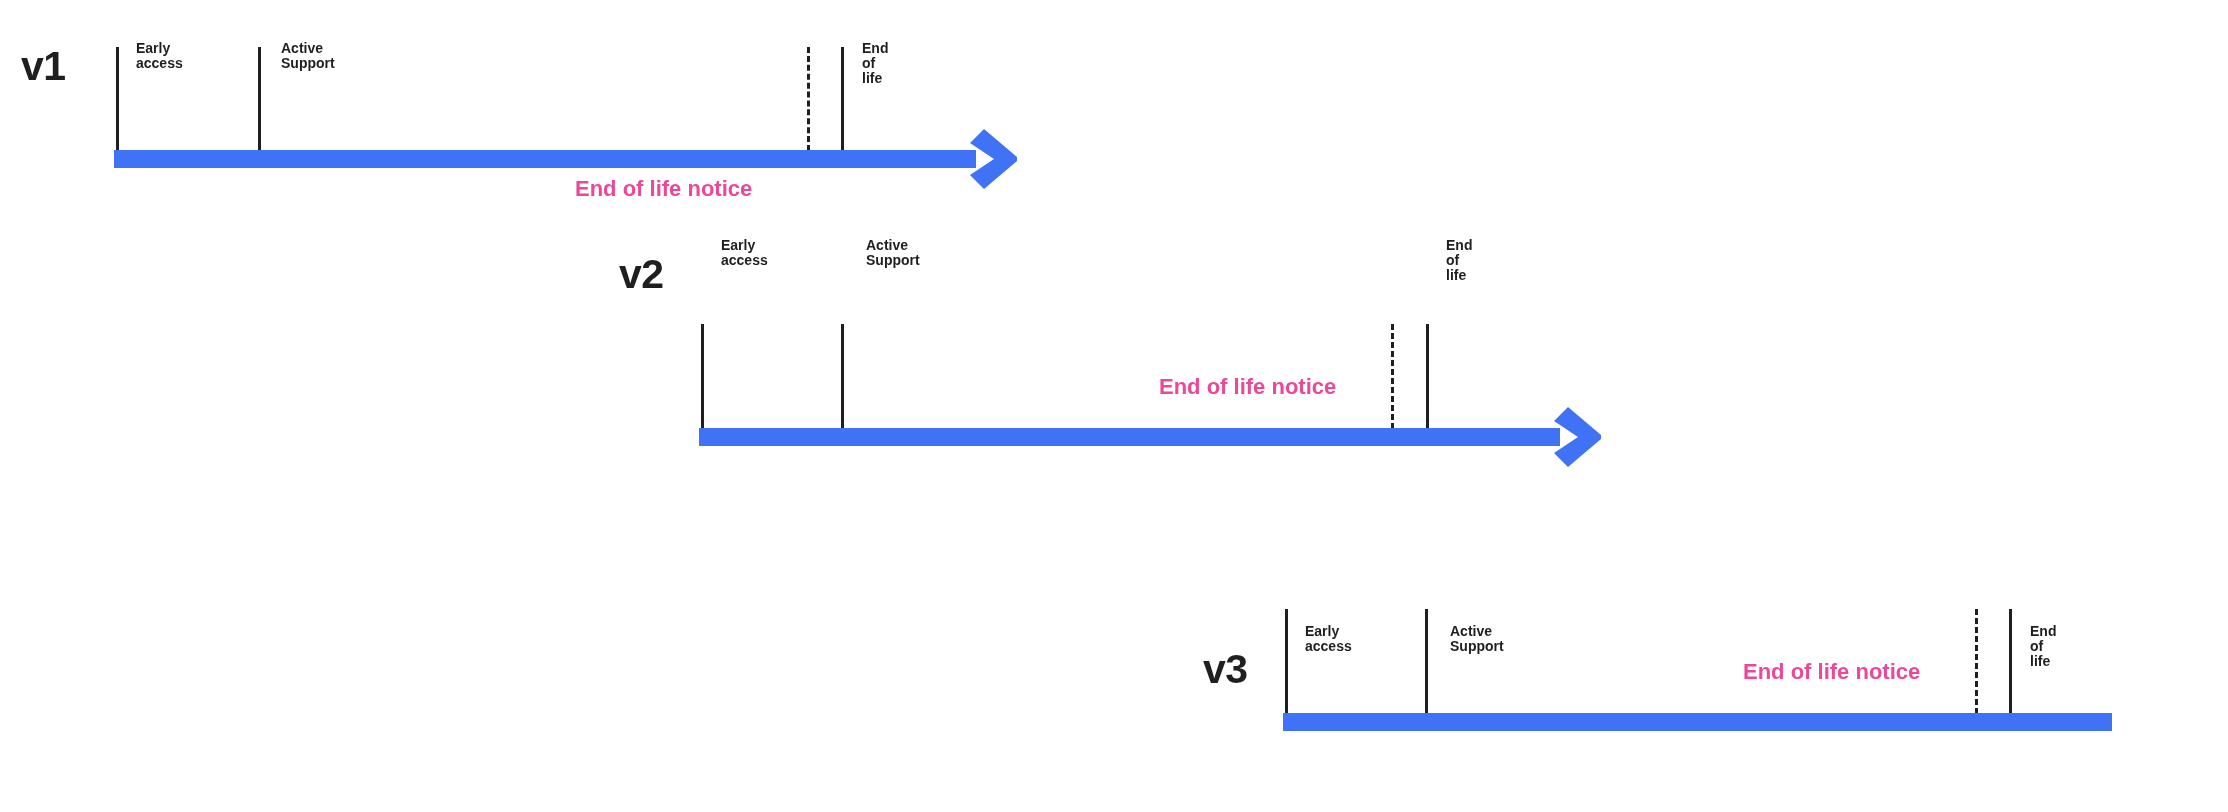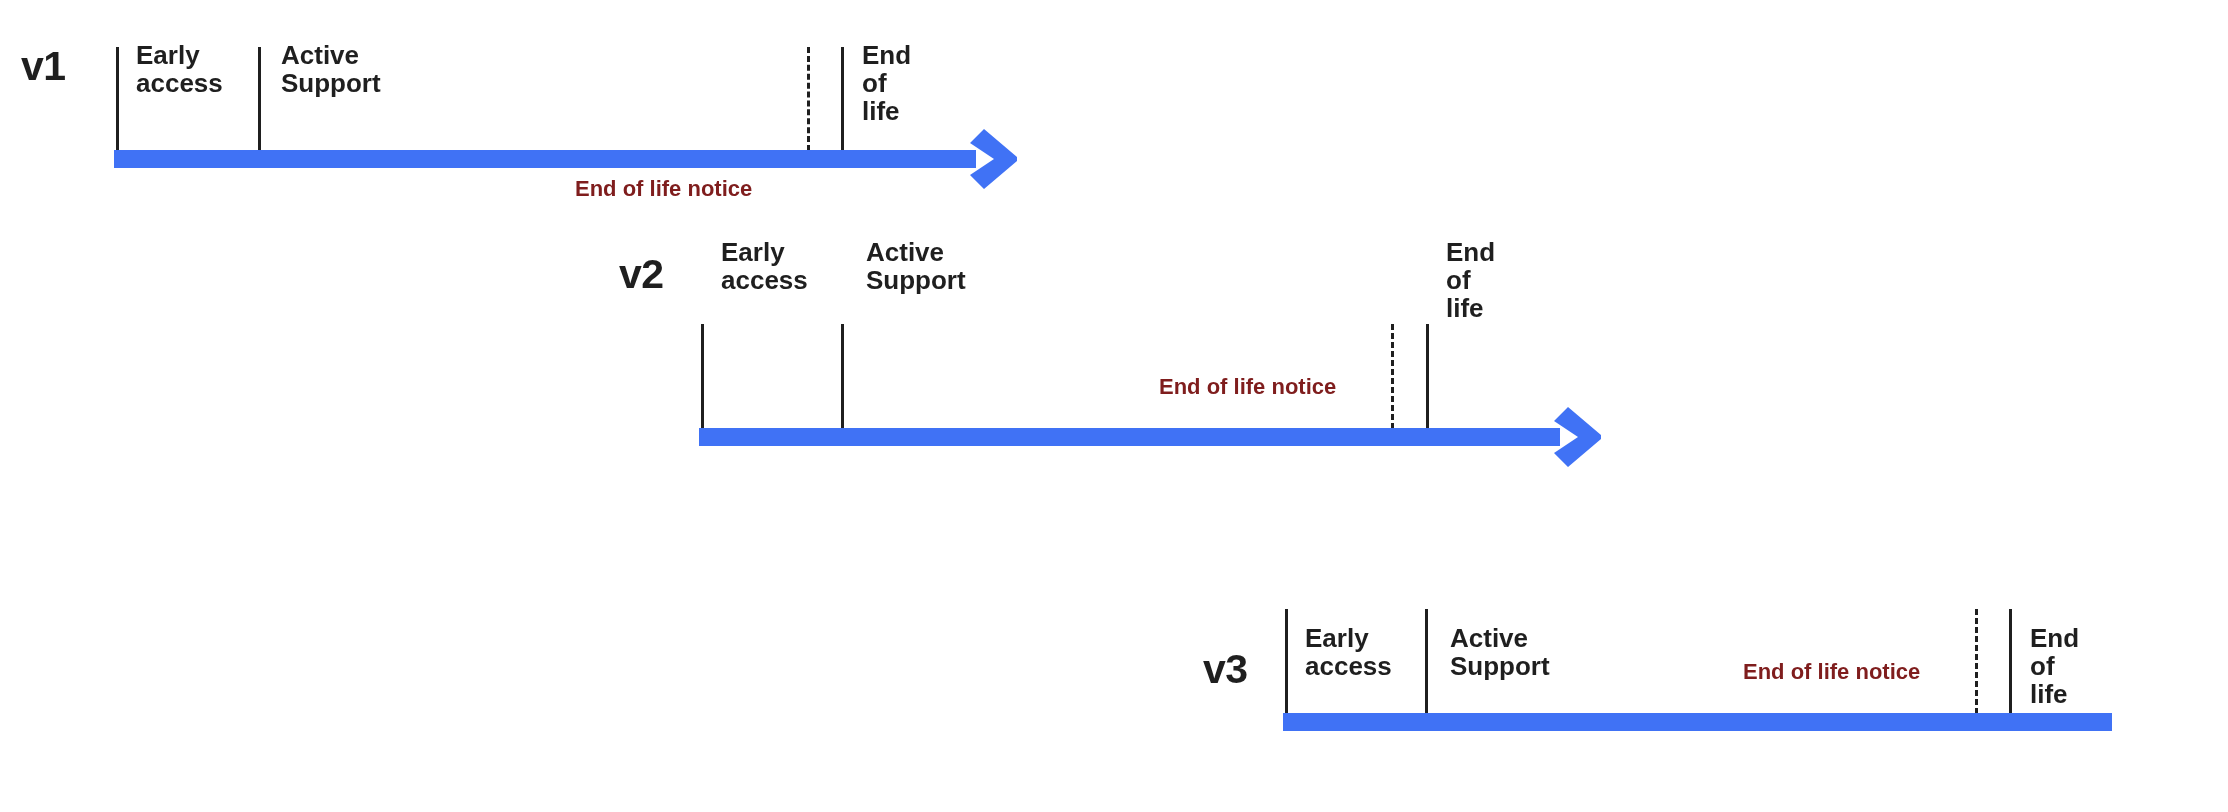--- a/index.html
+++ b/index.html
@@ -45,21 +45,21 @@
   }
   .tick.dashed {
     width: 0;
     background: none;
     border-left: 3px dashed #1f1f1f;
   }
 
   
   .phase-label {
     position: absolute;
-    font-size: 26px;
+    font-size: 14px;
     font-weight: 700;
     color: #1f1f1f;
     line-height: 1.08;
     white-space: pre-line;
   }
 
   
   .arrow-shaft {
     position: absolute;
     background: #4072f5;
@@ -67,21 +67,21 @@
   .arrow-head {
     position: absolute;
     overflow: visible;
   }
 
   
   .notice-label {
     position: absolute;
     font-size: 22px;
     font-weight: 700;
-    color: #7f1d1d;
+    color: #ec4899;
     white-space: nowrap;
     text-align: center;
   }
 </style>
 </head>
 <body>
 
 <div id="canvas">
 
   <div class="timeline-row">

